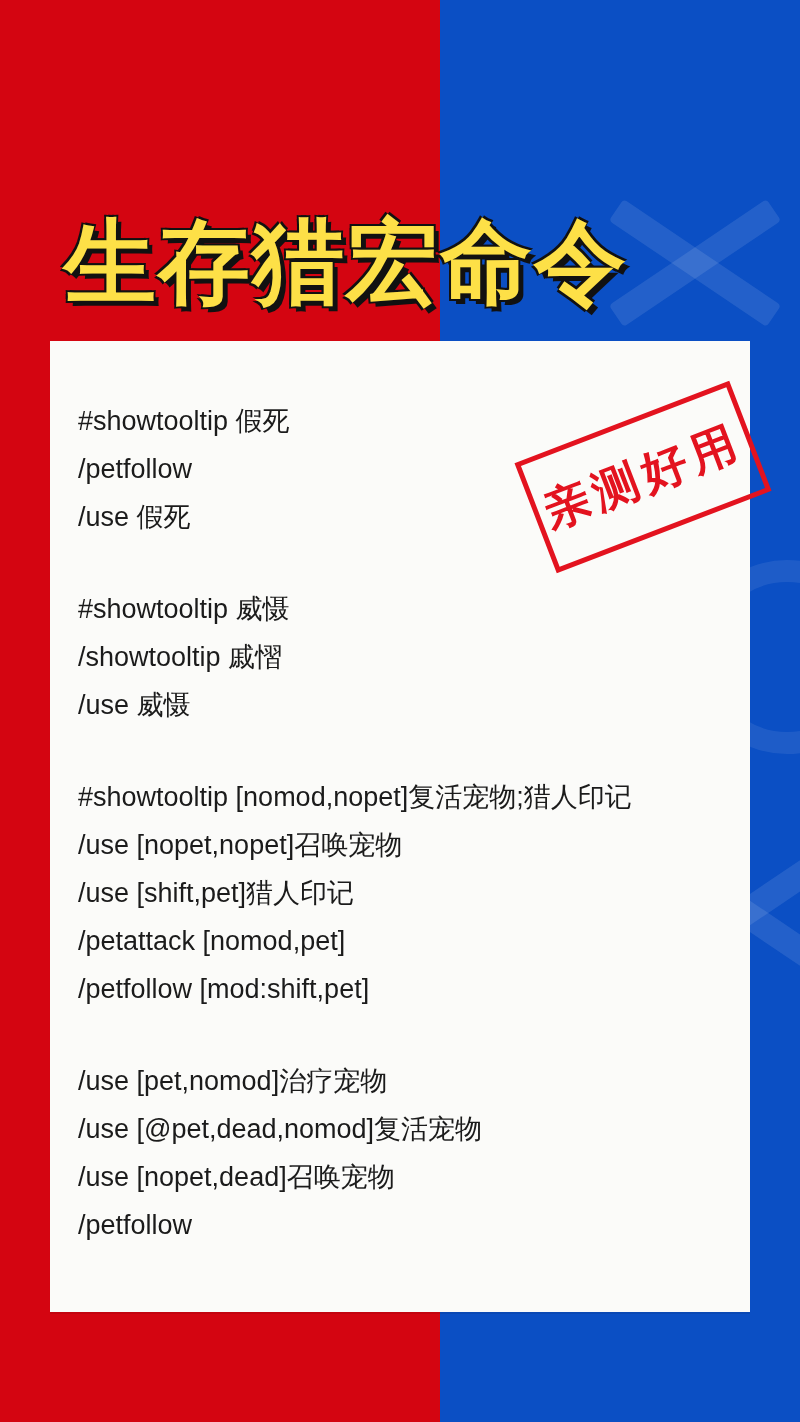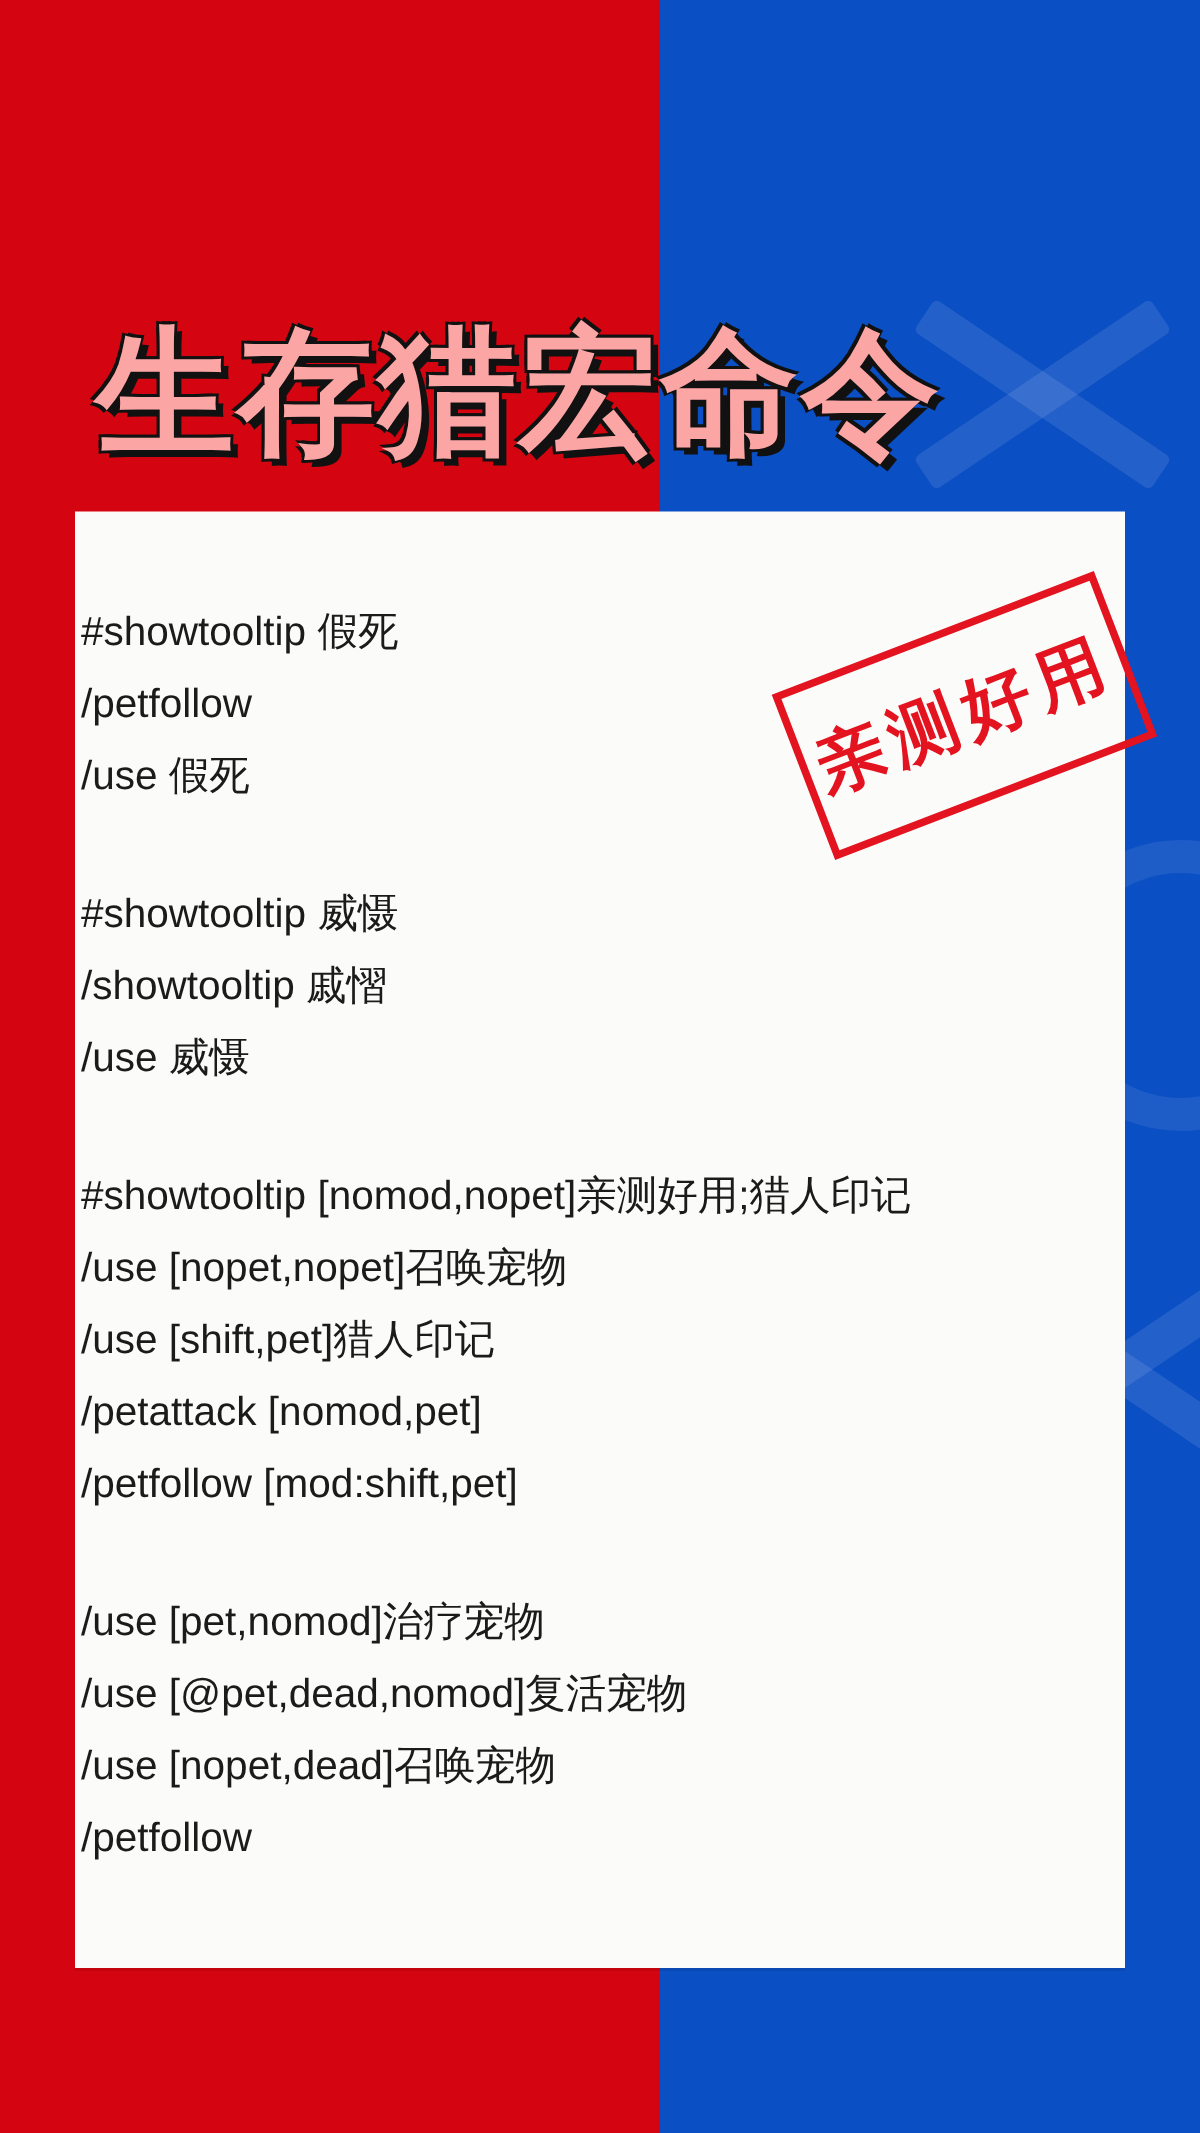--- a/index.html
+++ b/index.html
@@ -83,21 +83,21 @@
   }
 
   .title {
     position: absolute;
     left: 64px;
     top: 214px;
     margin: 0;
     font-size: 92px;
     line-height: 1.05;
     font-weight: bold;
-    color: #fca5a5;
+    color: #fde047;
     letter-spacing: 2px;
     text-shadow:
       5px 5px 0 #111111,
       -2px -2px 0 #111111,
       2px -2px 0 #111111,
       -2px 2px 0 #111111;
     white-space: nowrap;
   }
 
   .card {
@@ -105,21 +105,21 @@
     left: 50px;
     top: 341px;
     width: 700px;
     height: 971px;
     background: #fbfbf9;
     box-shadow: 0 2px 0 rgba(0,0,0,0.08);
     overflow: hidden;
   }
 
   .macro-body {
-    padding: 56px 0 0 4px;
+    padding: 56px 0 0 28px;
   }
   .macro-block {
     margin: 0 0 44px 0;
   }
   .macro-line {
     font-size: 27px;
     line-height: 48px;
     color: #1b1b1b;
     white-space: pre;
     font-family: "Liberation Sans", sans-serif;
@@ -170,21 +170,21 @@
         <div class="macro-line">/use 假死</div>
       </div>
 
       <div class="macro-block">
         <div class="macro-line">#showtooltip 威慑</div>
         <div class="macro-line">/showtooltip 戚慴</div>
         <div class="macro-line">/use 威慑</div>
       </div>
 
       <div class="macro-block">
-        <div class="macro-line">#showtooltip [nomod,nopet]亲测好用;猎人印记</div>
+        <div class="macro-line">#showtooltip [nomod,nopet]复活宠物;猎人印记</div>
         <div class="macro-line">/use [nopet,nopet]召唤宠物</div>
         <div class="macro-line">/use [shift,pet]猎人印记</div>
         <div class="macro-line">/petattack [nomod,pet]</div>
         <div class="macro-line">/petfollow [mod:shift,pet]</div>
       </div>
 
       <div class="macro-block">
         <div class="macro-line">/use [pet,nomod]治疗宠物</div>
         <div class="macro-line">/use [@pet,dead,nomod]复活宠物</div>
         <div class="macro-line">/use [nopet,dead]召唤宠物</div>

